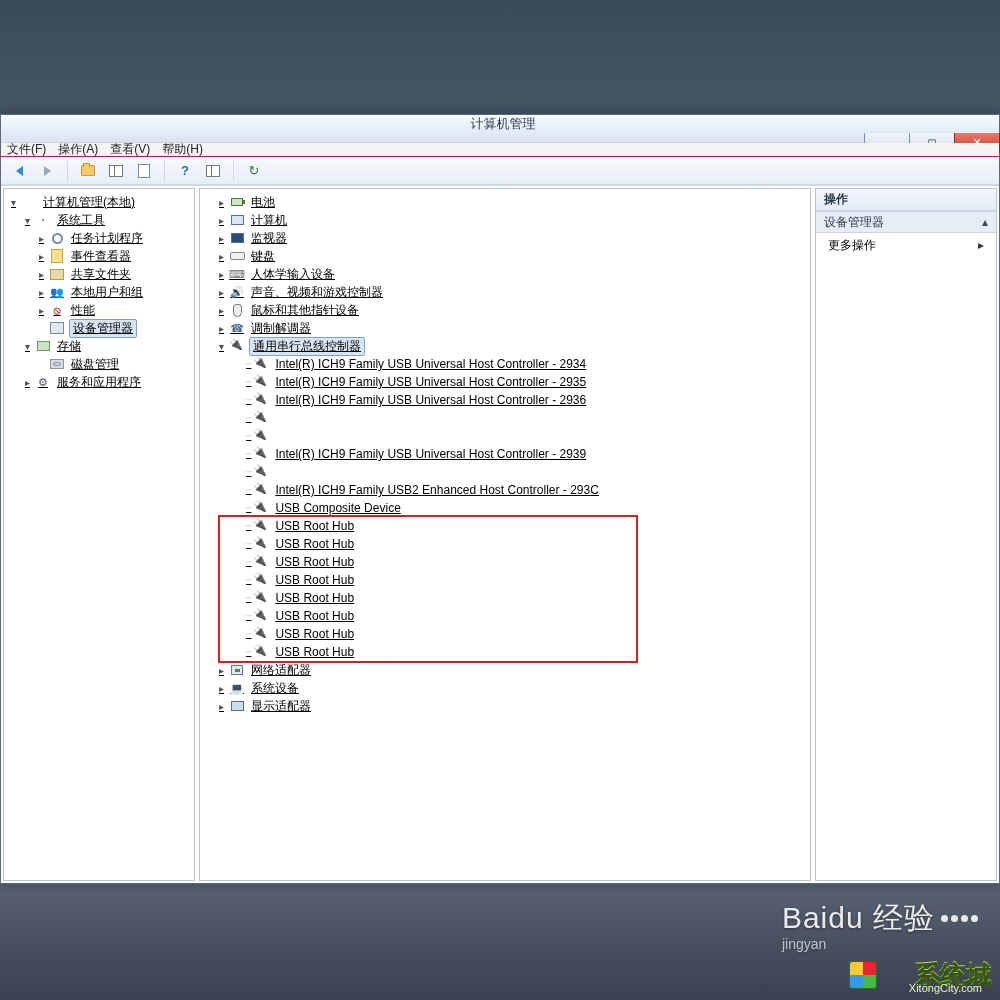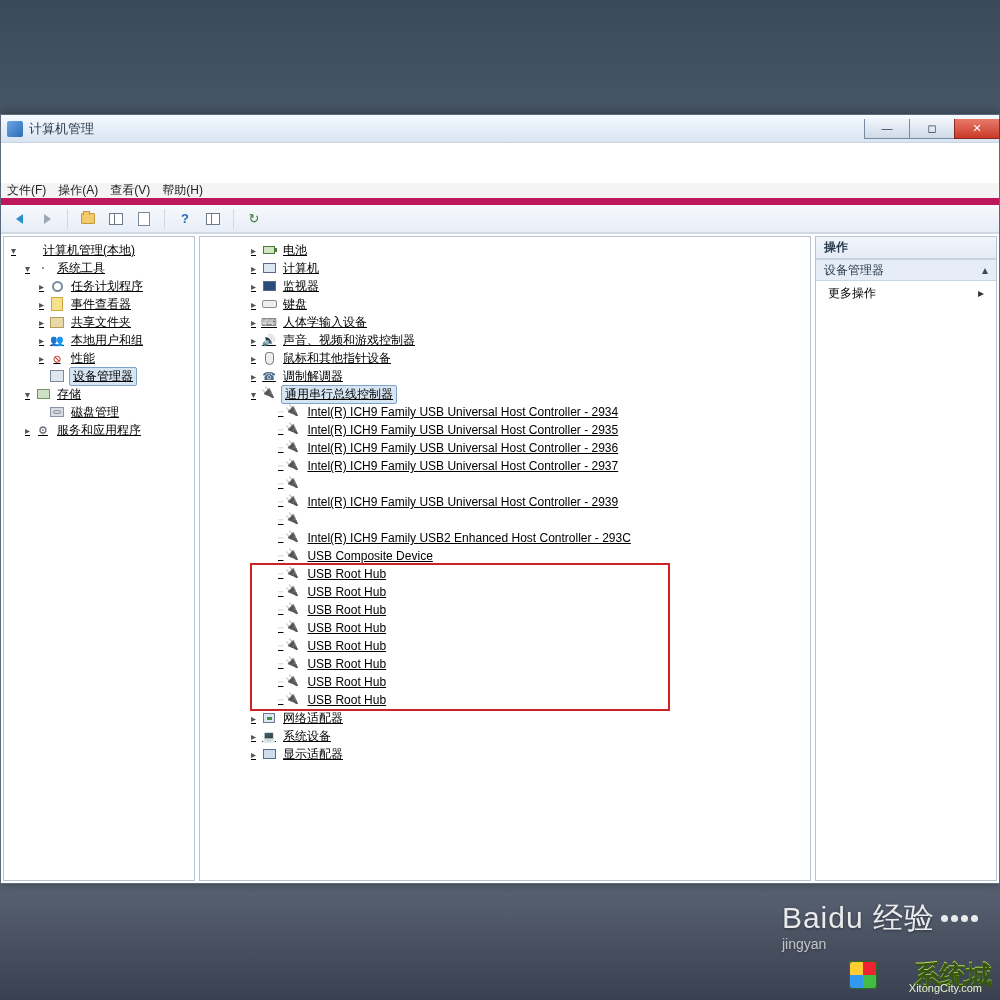--- a/index.html
+++ b/index.html
@@ -13,53 +13,53 @@
   }
   .window {
     position: absolute; left: 0; top: 114px; width: 1000px; height: 770px;
     background: #fff; border: 1px solid #5a6a7a; box-shadow: 0 0 12px rgba(0,0,0,.35);
     display: flex; flex-direction: column;
   }
   
   .titlebar {
     height: 28px; display: flex; align-items: center;
     background: linear-gradient(180deg, #f7fbff 0%, #e6eef9 50%, #d9e4f2 100%);
-    border-bottom: 1px solid #c9d4e2; padding-left: 6px;
+    border-bottom: 1px solid #c9d4e2; padding-left: 6px; flex-direction: column;
   }
   .titlebar .appicon { width: 16px; height: 16px; margin-right: 6px;
     background: linear-gradient(135deg,#6aa7e8,#2d6bb5); border-radius: 2px; }
   .titlebar .title { color: #2a3a4e; font-size: 13px; }
   .winbtns { margin-left: auto; display: flex; }
   .winbtn { width: 46px; height: 20px; border: 1px solid #7a8aa0; border-top:none;
     margin-right: -1px; display:flex; align-items:center; justify-content:center;
     background: linear-gradient(180deg,#f2f6fb,#cfd9e8); color:#2a3a4e; font-size:11px;}
   .winbtn.close { background: linear-gradient(180deg,#e97a6c,#c83a28); color:#fff; border-color:#8a2a1e;}
   
-  .menubar { height: 22px; background:#f4f4f4; border-bottom:7px solid #be185d;
-    display:flex; align-items:center; padding:0 6px; gap:12px; font-size:12px; color:#222;margin-top:40px;}
+  .menubar { height: 14px; background:#f4f4f4; border-bottom:1px solid #be185d;
+    display:flex; align-items:center; padding:0 6px; gap:12px; font-size:12px; color:#222;}
   
   .toolbar { height:28px; background: linear-gradient(180deg,#f6f9fd,#e8eef7);
     border-bottom:1px solid #cfd8e4; display:flex; align-items:center; padding:0 6px; gap:4px;}
   .tbtn { width:24px; height:22px; border:1px solid transparent; border-radius:2px;
     display:flex; align-items:center; justify-content:center;}
   .tsep { width:1px; height:20px; background:#cfd8e4; margin:0 4px;}
   .arrow-left, .arrow-right { width:0;height:0;border-top:5px solid transparent;border-bottom:5px solid transparent;}
   .arrow-left{border-right:7px solid #2e8fce;} .arrow-right{border-left:7px solid #9aa8b6;}
   .ico-folder{width:14px;height:11px;background:#f3c96a;border:1px solid #c49a3a;border-radius:1px;position:relative;}
   .ico-folder::before{content:"";position:absolute;top:-3px;left:1px;width:5px;height:3px;background:#f3c96a;border:1px solid #c49a3a;border-bottom:none;}
   .ico-sheet{width:12px;height:14px;background:#fff;border:1px solid #7a8aa0;}
   .ico-q{font-size:13px;color:#2c6bb8;font-weight:bold;}
   .ico-panels{width:14px;height:12px;border:1px solid #6a7a8a;background:#fff;position:relative;}
   .ico-panels::before{content:"";position:absolute;left:4px;top:0;bottom:0;width:1px;background:#6a7a8a;}
   .ico-refresh{font-size:13px;color:#3a7a3a;}
   
   .main { flex:1; display:flex; border-top:1px solid #cfd8e4; min-height:0;}
   .pane { background:#fff; border:1px solid #b8c3d2; margin:2px; overflow:auto;}
   .pane.left { width:192px; }
-  .pane.center { flex:1;padding-left:32px; }
+  .pane.center { flex:1; }
   .pane.right { width:182px; padding:0;}
   
   .tree { padding:4px 2px 6px 2px;}
   .node { display:flex; align-items:center; height:18px; white-space:nowrap;text-decoration:underline;}
   .tw { width:11px; height:11px; margin-right:2px; display:inline-flex; align-items:center; justify-content:center;
     color:#555; font-size:10px; cursor:default;}
   .tw.exp::before{content:"▾";} .tw.col::before{content:"▸";} .tw.leaf::before{content:"";}
   .dot-lead { color:#aaa; font-size:9px; margin-right:2px; line-height:1;}
   .nicon{width:16px;height:16px;margin-right:4px;display:inline-flex;align-items:center;justify-content:center;font-size:11px;}
   .i-mgmt{background:linear-gradient(135deg,#8bb6e8,#3a6aa8);border-radius:2px;}
@@ -341,21 +341,20 @@
     <span class="nicon">
               <span class="i-usb"></span>
             </span>
     <span class="nlabel">Intel(R) ICH9 Family USB Universal Host Controller - 2936</span>
   </div>
           <div class="node" style="padding-left:44px">
     <span class="dot-lead">┈</span>
     <span class="nicon">
               <span class="i-usb"></span>
             </span>
-    <span class="nlabel">Intel(R) ICH9 Family USB Universal Host Controller - 2937</span>
   </div>
           <div class="node" style="padding-left:44px">
     <span class="dot-lead">┈</span>
     <span class="nicon">
               <span class="i-usb"></span>
             </span>
   </div>
           <div class="node" style="padding-left:44px">
     <span class="dot-lead">┈</span>
     <span class="nicon">

